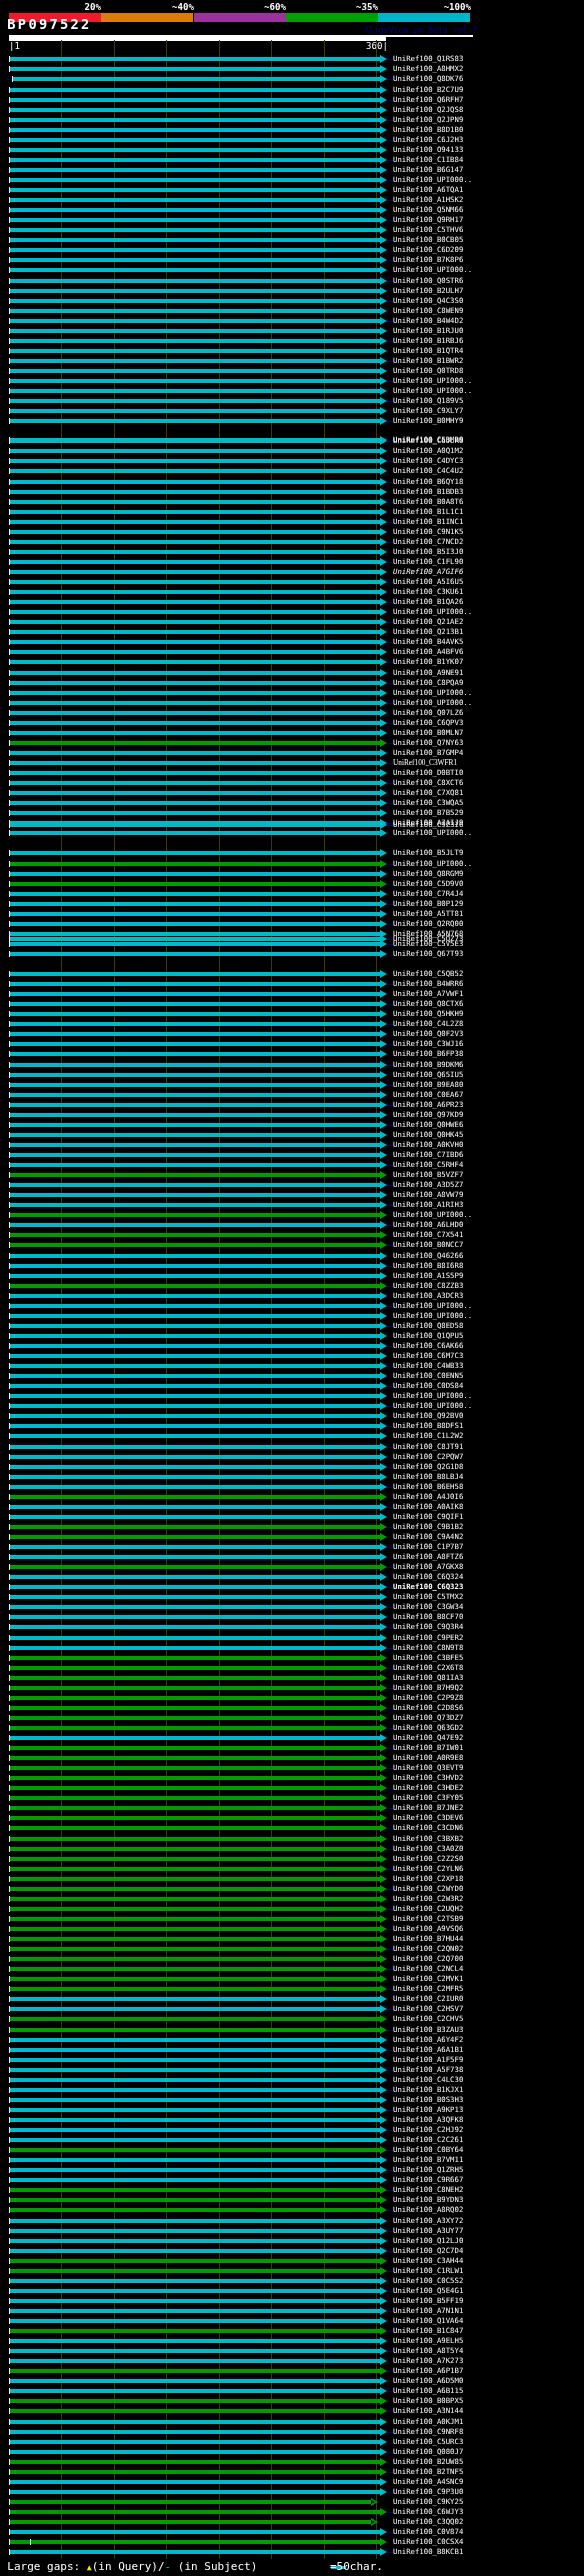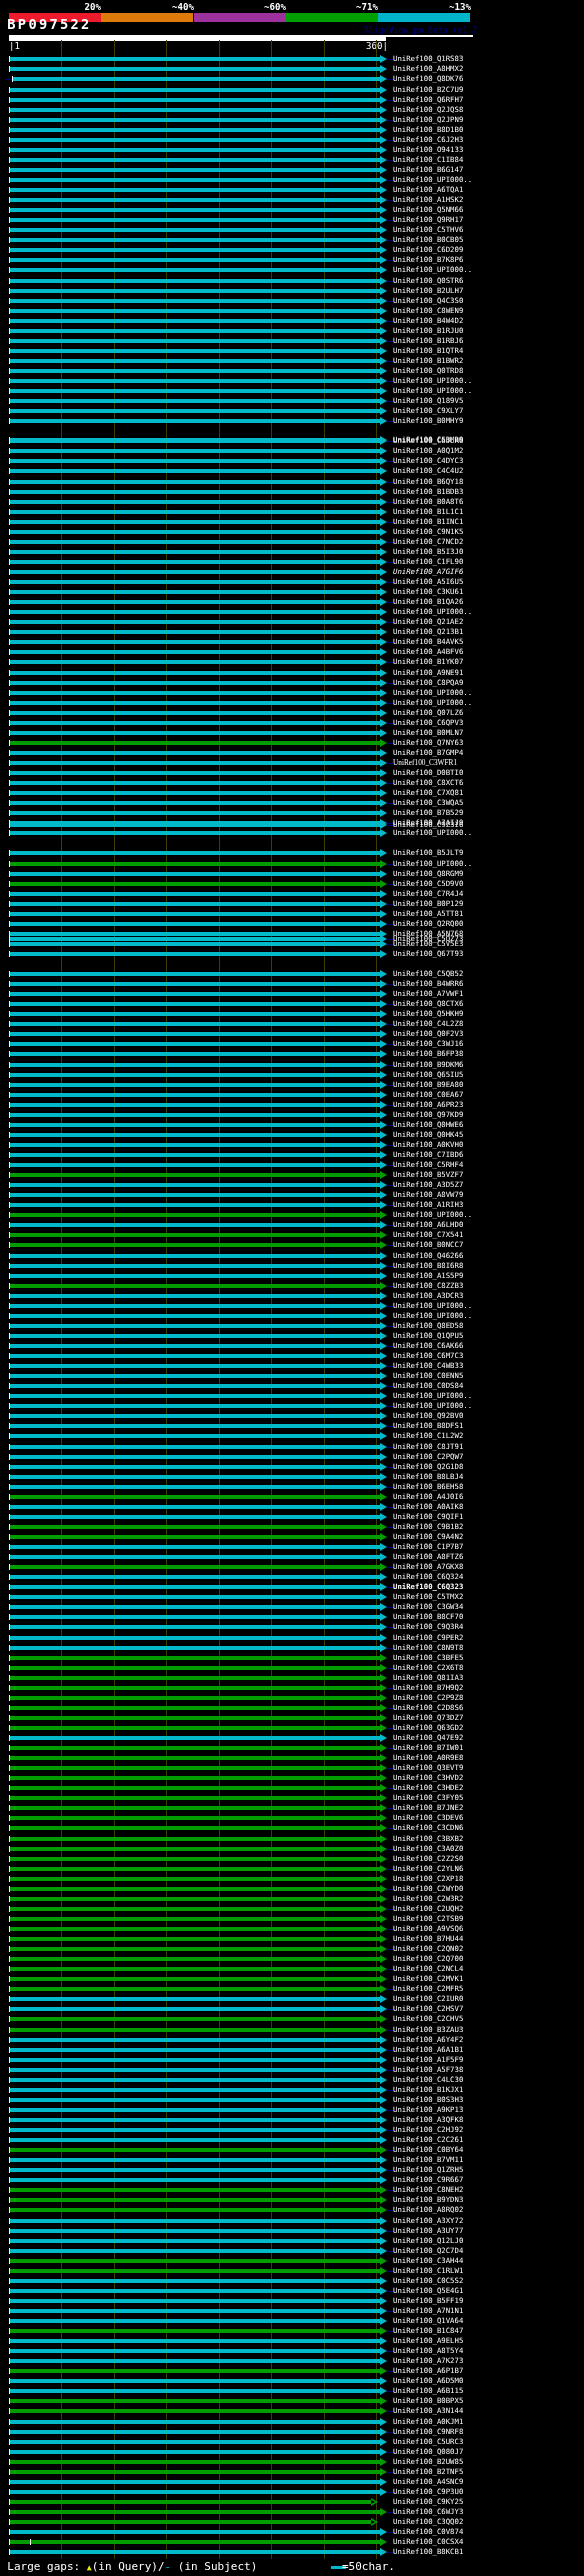--- a/index.html
+++ b/index.html
@@ -30,32 +30,32 @@
          border-left:4.6px solid #000;}
   .tail{position:absolute;left:387px;top:4.6px;width:5.5px;height:0.9px;background:#000085;}
   .hit-label{position:absolute;left:393px;top:0;color:#fff;font-size:7.3px;
              line-height:10px;white-space:nowrap;}
   #footer{position:absolute;left:0;top:2560px;width:585px;height:15.5px;z-index:3;}
   #gaps-legend{position:absolute;left:7.3px;top:0;color:#fff;font-size:11px;
                line-height:13.7px;white-space:nowrap;}
   #gap-tri{color:#eded00;font-size:8.2px;}
   #gap-dash{color:#00b9c9;}
   #swatch{position:absolute;left:331px;top:5.5px;width:14.6px;height:3.7px;background:#00b9c9;}
-  #swatch-label{position:absolute;left:342px;top:0;color:#fff;font-size:11px;line-height:13.7px;}
+  #swatch-label{position:absolute;left:330px;top:0;color:#fff;font-size:11px;line-height:13.7px;}
 </style>
 </head>
 <body>
 
 <div id="screen">
   <div id="scale-labels">
       <div class="pct-label" style="left: 37px; width: 64px;">20%</div>
       <div class="pct-label" style="left: 130px; width: 64px;">~40%</div>
       <div class="pct-label" style="left: 222px; width: 64px;">~60%</div>
-      <div class="pct-label" style="left: 314px; width: 64px;">~71%</div>
-      <div class="pct-label" style="left: 407px; width: 64px;">~13%</div>
+      <div class="pct-label" style="left: 314px; width: 64px;">~35%</div>
+      <div class="pct-label" style="left: 407px; width: 64px;">~100%</div>
     </div>
   <div id="scale-bar">
       <div class="seg" style="left: 9.1px; width: 92px; background: rgb(238, 27, 45);"></div>
       <div class="seg" style="left: 101px; width: 92px; background: rgb(221, 122, 12);"></div>
       <div class="seg" style="left: 194px; width: 92px; background: rgb(157, 49, 157);"></div>
       <div class="seg" style="left: 286px; width: 92px; background: rgb(0, 160, 0);"></div>
       <div class="seg" style="left: 378px; width: 92px; background: rgb(0, 181, 201);"></div>
     </div>
   <div id="query-title">BP097522</div>
   <div id="watermark">AlignView.pm Beta re1.7</div>

